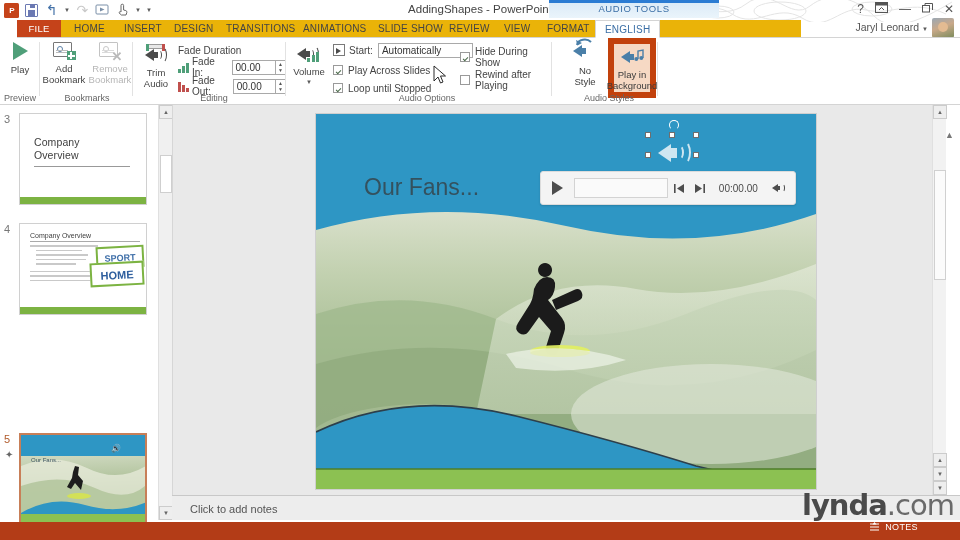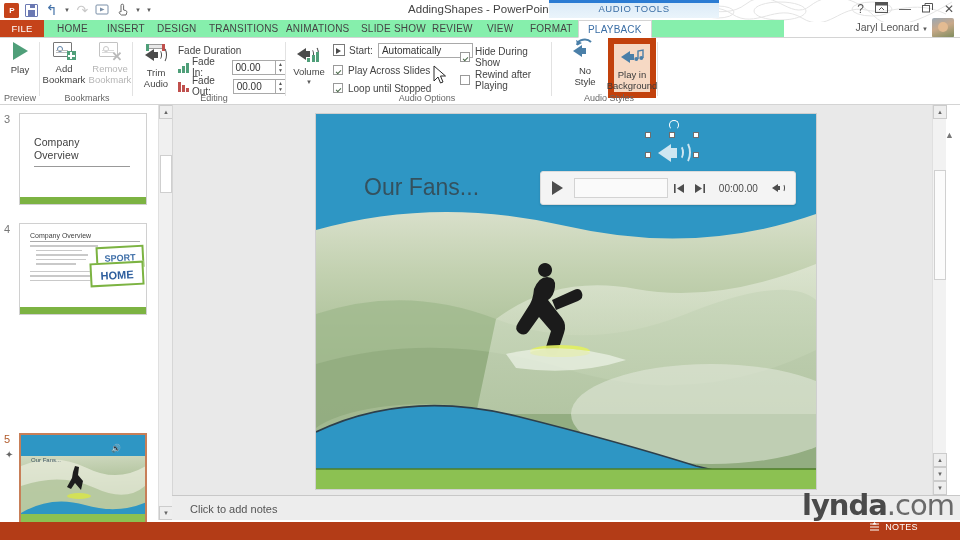--- a/index.html
+++ b/index.html
@@ -33,21 +33,21 @@
   .audiotools { position:absolute; left:520px; top:0px; width:170px; height:18px; text-align:center;
       font-size:9.5px; color:#3a6ea5; letter-spacing:.6px; line-height:18px;
       background:linear-gradient(to bottom,#d9eaf7,#eaf4fb);margin-left:29px; }
   .audiotools:before{content:"";position:absolute;left:0;top:0;right:0;height:2.5px;background:#2b7cd3;}
   .useracct { position:absolute; right:32px; top:21px; font-size:10.5px; color:#555; }
   .avatar { position:absolute; right:6px; top:18px; width:22px; height:20px; border-radius:2px;
       background:linear-gradient(160deg,#9aa7b4 0%, #c9a98a 45%, #7b8b5a 100%); overflow:hidden;}
   .avatar:after{content:"";position:absolute;left:6px;top:4px;width:10px;height:10px;border-radius:50%;background:#e3bb92;}
 
   
-  .tabstrip { position:absolute; left:0; top:20px; width:784px; height:18px; background:#86efac; }
+  .tabstrip { position:absolute; left:17px; top:20px; width:784px; height:18px; background:#eab308; }
   .tabstrip:after { content:""; position:absolute; left:0; bottom:0; width:960px; height:1px; background:#d4d4d4;}
   .tab { position:absolute; top:0; height:18px; line-height:18px; font-size:10px; color:#444;
         padding:0 9px; letter-spacing:.2px; }
   .tab.file { background:#c5431a; color:#fff; left:0; width:44px; text-align:center; padding:0; font-size:9.5px; }
   .tab.active { background:#ffffff; border:1px solid #d4d4d4; border-bottom:1px solid #fff; color:#3a6ea5; z-index:3; }
 
   
   .ribbon { position:absolute; left:0; top:38px; width:960px; height:67px; background:#ffffff; border-bottom:1px solid #d4d4d4;}
   .grp { position:absolute; top:0; height:66px; }
   .grp .glabel { position:absolute; bottom:1px; width:100%; text-align:center; font-size:9px; color:#666; }
@@ -302,21 +302,21 @@
     <div class="tab file" style="left:0px;width:44px;">FILE</div>
     <div class="tab" style="left:48px;">HOME</div>
     <div class="tab" style="left:98px;">INSERT</div>
     <div class="tab" style="left:148px;">DESIGN</div>
     <div class="tab" style="left:200px;">TRANSITIONS</div>
     <div class="tab" style="left:277px;">ANIMATIONS</div>
     <div class="tab" style="left:352px;">SLIDE SHOW</div>
     <div class="tab" style="left:423px;">REVIEW</div>
     <div class="tab" style="left:478px;">VIEW</div>
     <div class="tab" style="left:521px;">FORMAT</div>
-    <div class="tab active" style="left:578px;">PLAYBACK</div>
+    <div class="tab active" style="left:578px;">ENGLISH</div>
   </div>
 
   <div class="ribbon">
 
     <div class="grp" style="left:0px;width:40px;">
       <div class="bigbtn" style="">
         <span class="play-tri"></span>
         <span>Play</span>
       </div>
       <div class="glabel">Preview</div>

